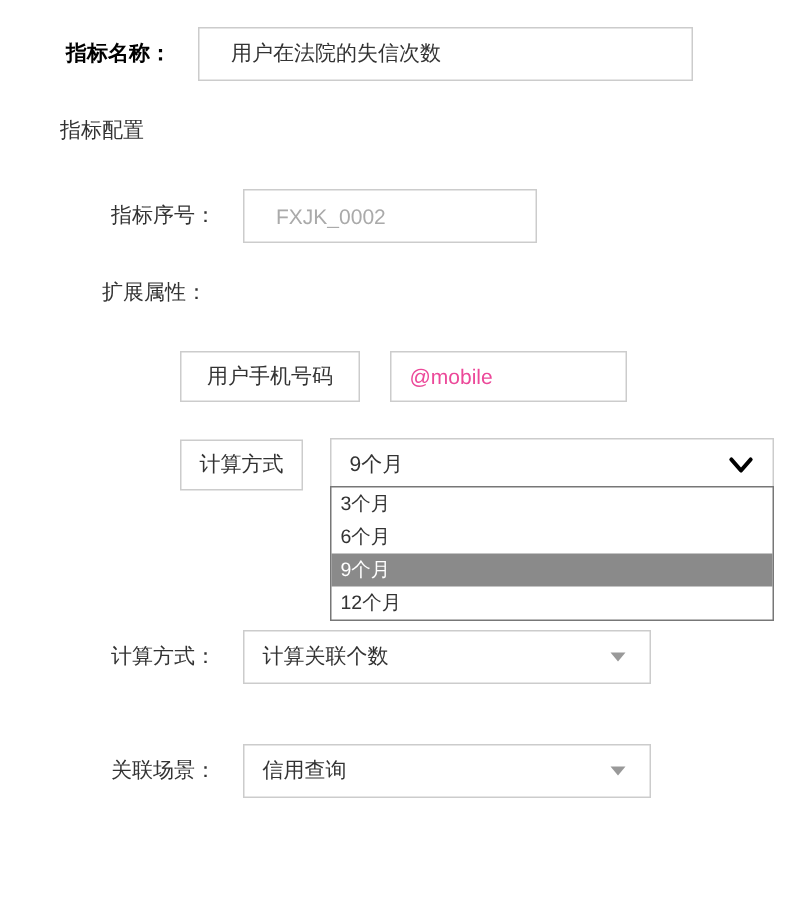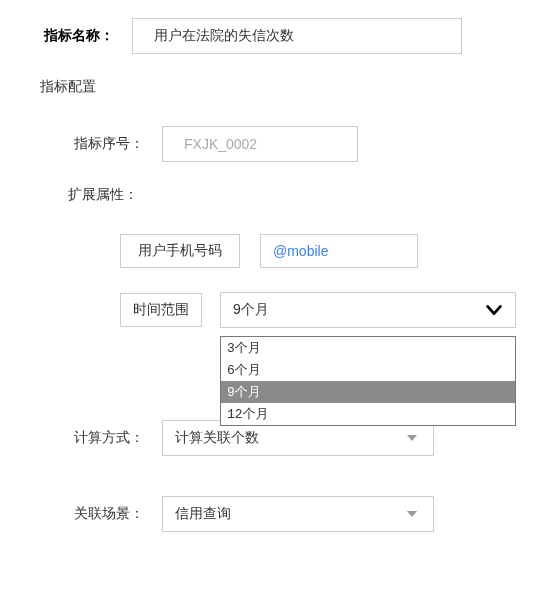--- a/index.html
+++ b/index.html
@@ -43,21 +43,21 @@
     }
     input[type=text].field::placeholder { color: #aaa; }
     .w-330 { width: 330px; }
     .w-200 { width: 196px; }
     .w-phone-label {
       width: 120px; height: 34px; border:1px solid #ccc;
       display:flex; align-items:center; justify-content:center;
     }
     .w-phone-val {
       width: 158px; height: 34px; border:1px solid #ccc; padding: 0 12px;
-      color:#3b82f6; display:flex; align-items:center;
+      color:#ec4899; display:flex; align-items:center;
     }
     .select-wrap { position: relative; display:inline-block; }
     .select-box {
       height: 36px;
       border: 1px solid #ccc;
       background:#fff;
       display:flex;
       align-items:center;
       padding: 0 12px;
       font-size:14px;
@@ -71,26 +71,25 @@
       position:absolute; right:10px; top:50%; transform:translateY(-50%);
     }
     .chev-big svg { width:22px; height:22px; display:block; }
     .chev-small {
       position:absolute; right:16px; top:50%; transform:translateY(-50%);
       width:0;height:0;border-left:5px solid transparent;border-right:5px solid transparent;
       border-top:6px solid #999;
     }
     .dropdown {
       position:absolute;
-      left:0; top:44px;
+      left:0; top:32px;
       width:296px;
       border:1px solid #777;
       background:#fff;
       z-index:10;
-      font-family:Liberation Mono, monospace;
     }
     .dropdown-item {
       padding: 2px 6px;
       font-size:13px;
       color:#333;
       cursor:pointer;
     }
     .dropdown-item.selected {
       background:#8a8a8a;
       color:#fff;
@@ -120,21 +119,21 @@
 
 <div class="row label-deep" style="gap:20px;">
   <div class="w-phone-label">
     <span>用户手机号码</span>
   </div>
   <div class="w-phone-val">@mobile</div>
 </div>
 
 <div class="row label-deep" style="gap:18px; margin-bottom:0;">
   <div class="time-range-label">
-    <span>时间范围</span>
+    <span>计算方式</span>
   </div>
   <div class="select-wrap">
     <div class="select-box w-296">
       <span>9个月</span>
       <span class="chev-big">
         <svg viewBox="0 0 24 24">
             <path d="M5 8l7 8 7-8" fill="none" stroke="#000" stroke-width="3" stroke-linecap="round" stroke-linejoin="round"></path>
           </svg>
       </span>
     </div>

